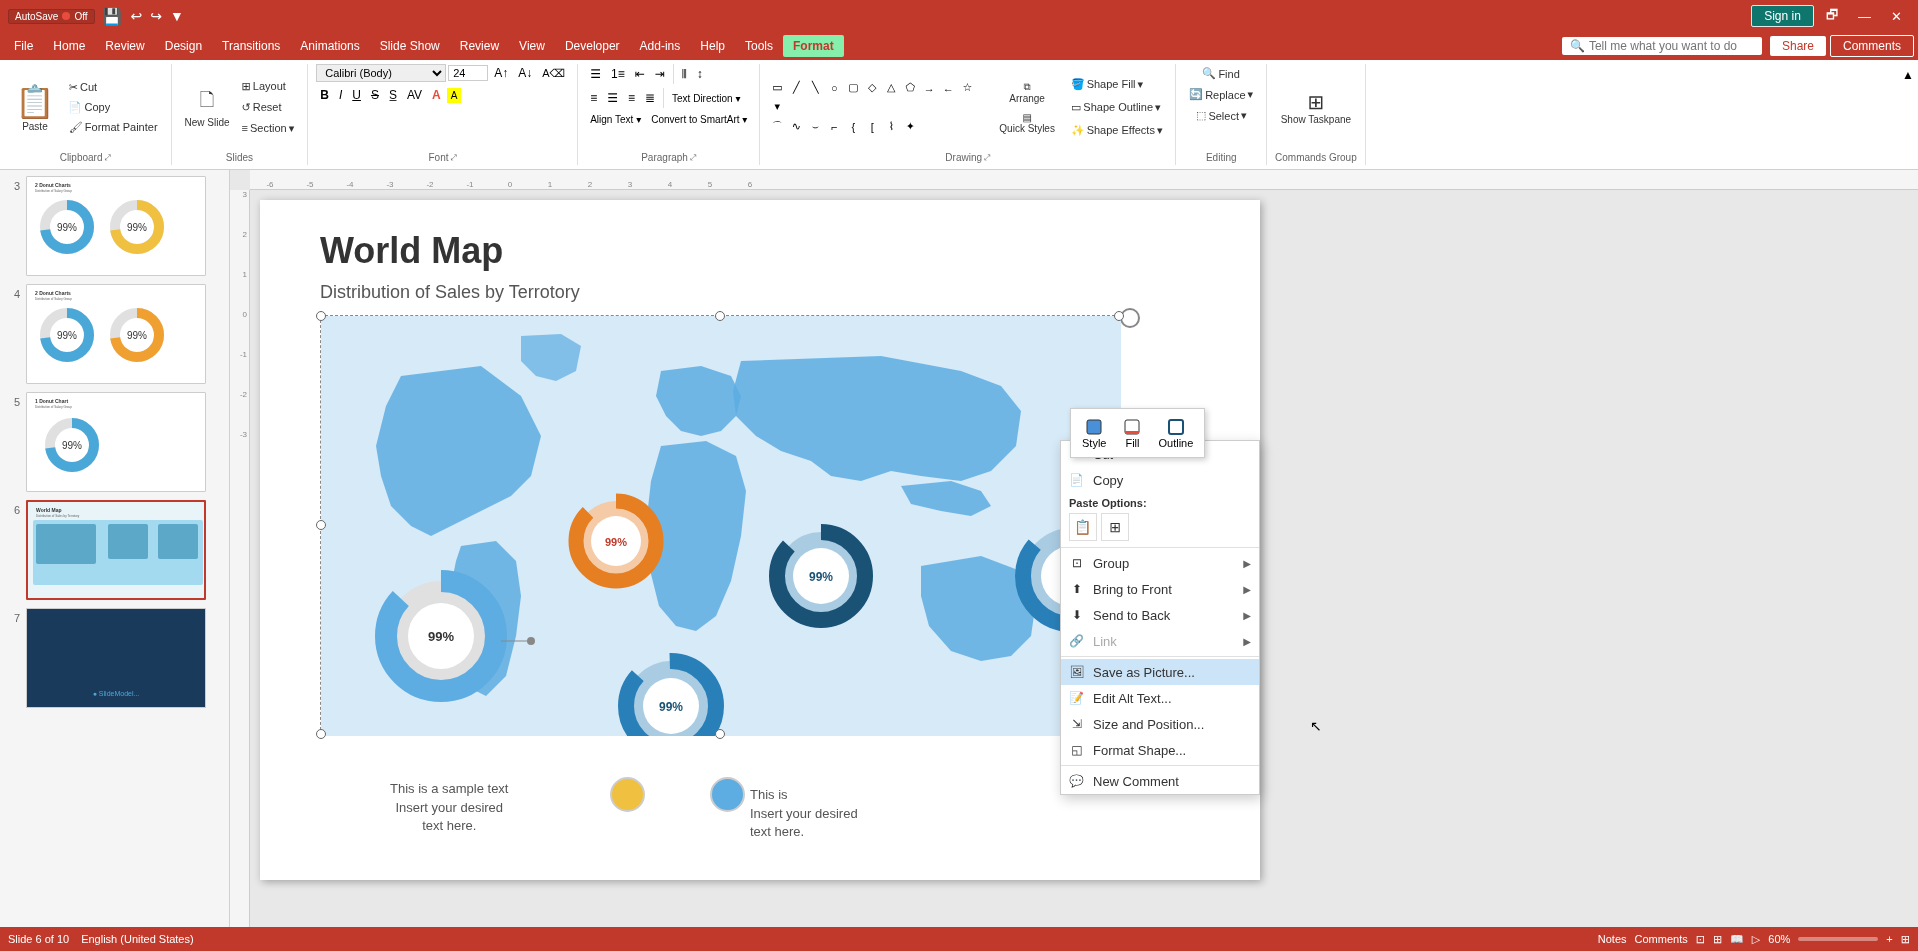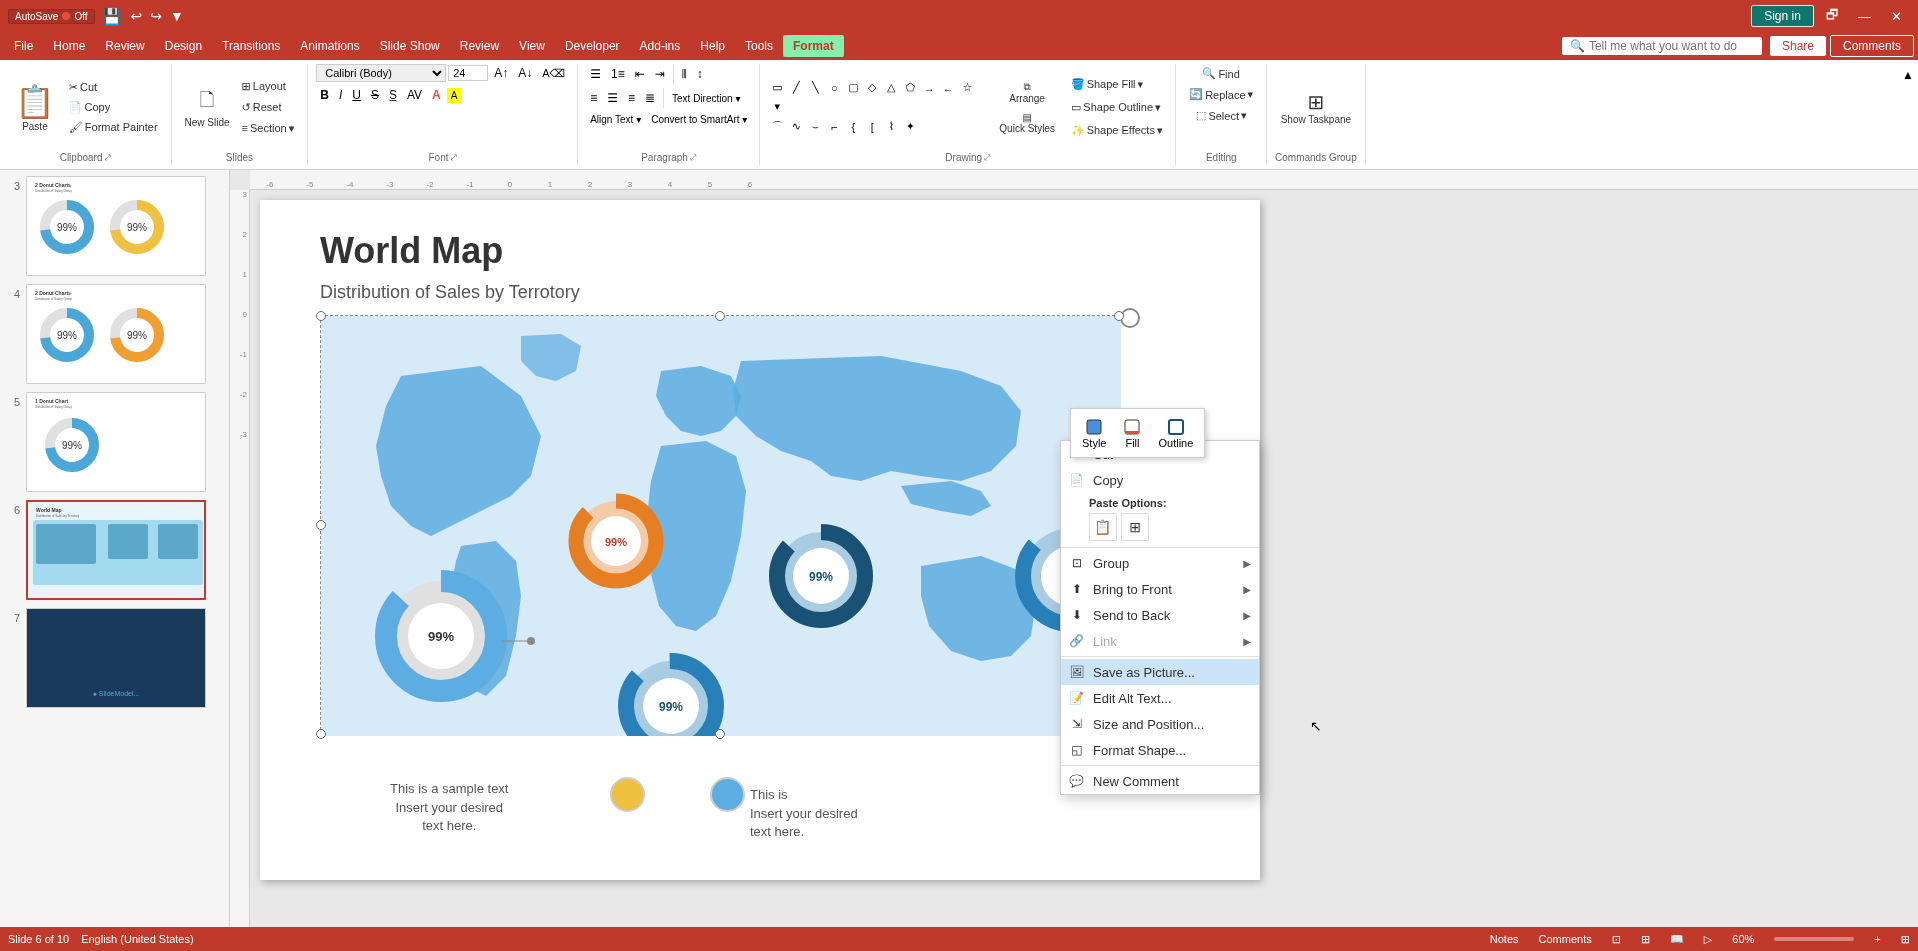--- a/index.html
+++ b/index.html
@@ -768,21 +768,21 @@
 
     <div id="context-menu">
       <div class="ctx-item">
         <div class="ctx-icon">✂</div>
         <span>Cut</span>
       </div>
       <div class="ctx-item">
         <div class="ctx-icon">📄</div>
         <span>Copy</span>
       </div>
-      <div class="ctx-item" style="padding:4px 8px;margin-left:20px;">
+      <div class="ctx-item" style="padding:4px 8px;">
         <div style="display:flex;flex-direction:column;width:100%;">
           <span class="paste-label" style="font-size:11px;margin-bottom:4px;font-weight:600;">Paste Options:</span>
           <div class="paste-icons" style="display:flex;gap:4px;padding:0;">
             <div class="paste-icon-btn">📋</div>
             <div class="paste-icon-btn">⊞</div>
           </div>
         </div>
       </div>
       <div class="ctx-separator"></div>
       <div class="ctx-item">
@@ -829,21 +829,21 @@
       </div>
     </div>
 
     <div style="position:absolute;top:548px;left:1080px;font-size:14px;pointer-events:none;z-index:200;">↖</div>
   </div>
 </div>
 
 <div id="status-bar" style="position:fixed;bottom:0;left:0;right:0;height:24px;background:#c0392b;color:white;display:flex;align-items:center;padding:0 8px;font-size:11px;gap:12px;z-index:300;">
   <span>Slide 6 of 10</span>
   <span>English (United States)</span>
-  <div class="right" style="margin-left:auto;display:flex;align-items:center;gap:20px;">
+  <div class="right" style="margin-left:auto;display:flex;align-items:center;gap:8px;">
     <span style="cursor:pointer;">Notes</span>
     <span style="cursor:pointer;">Comments</span>
     <span style="cursor:pointer;">⊡</span>
     <span style="cursor:pointer;">⊞</span>
     <span style="cursor:pointer;">📖</span>
     <span style="cursor:pointer;">▷</span>
     <span>60%</span>
     <div class="zoom-slider"></div>
     <span style="cursor:pointer;">+</span>
     <span style="cursor:pointer;">⊞</span>

